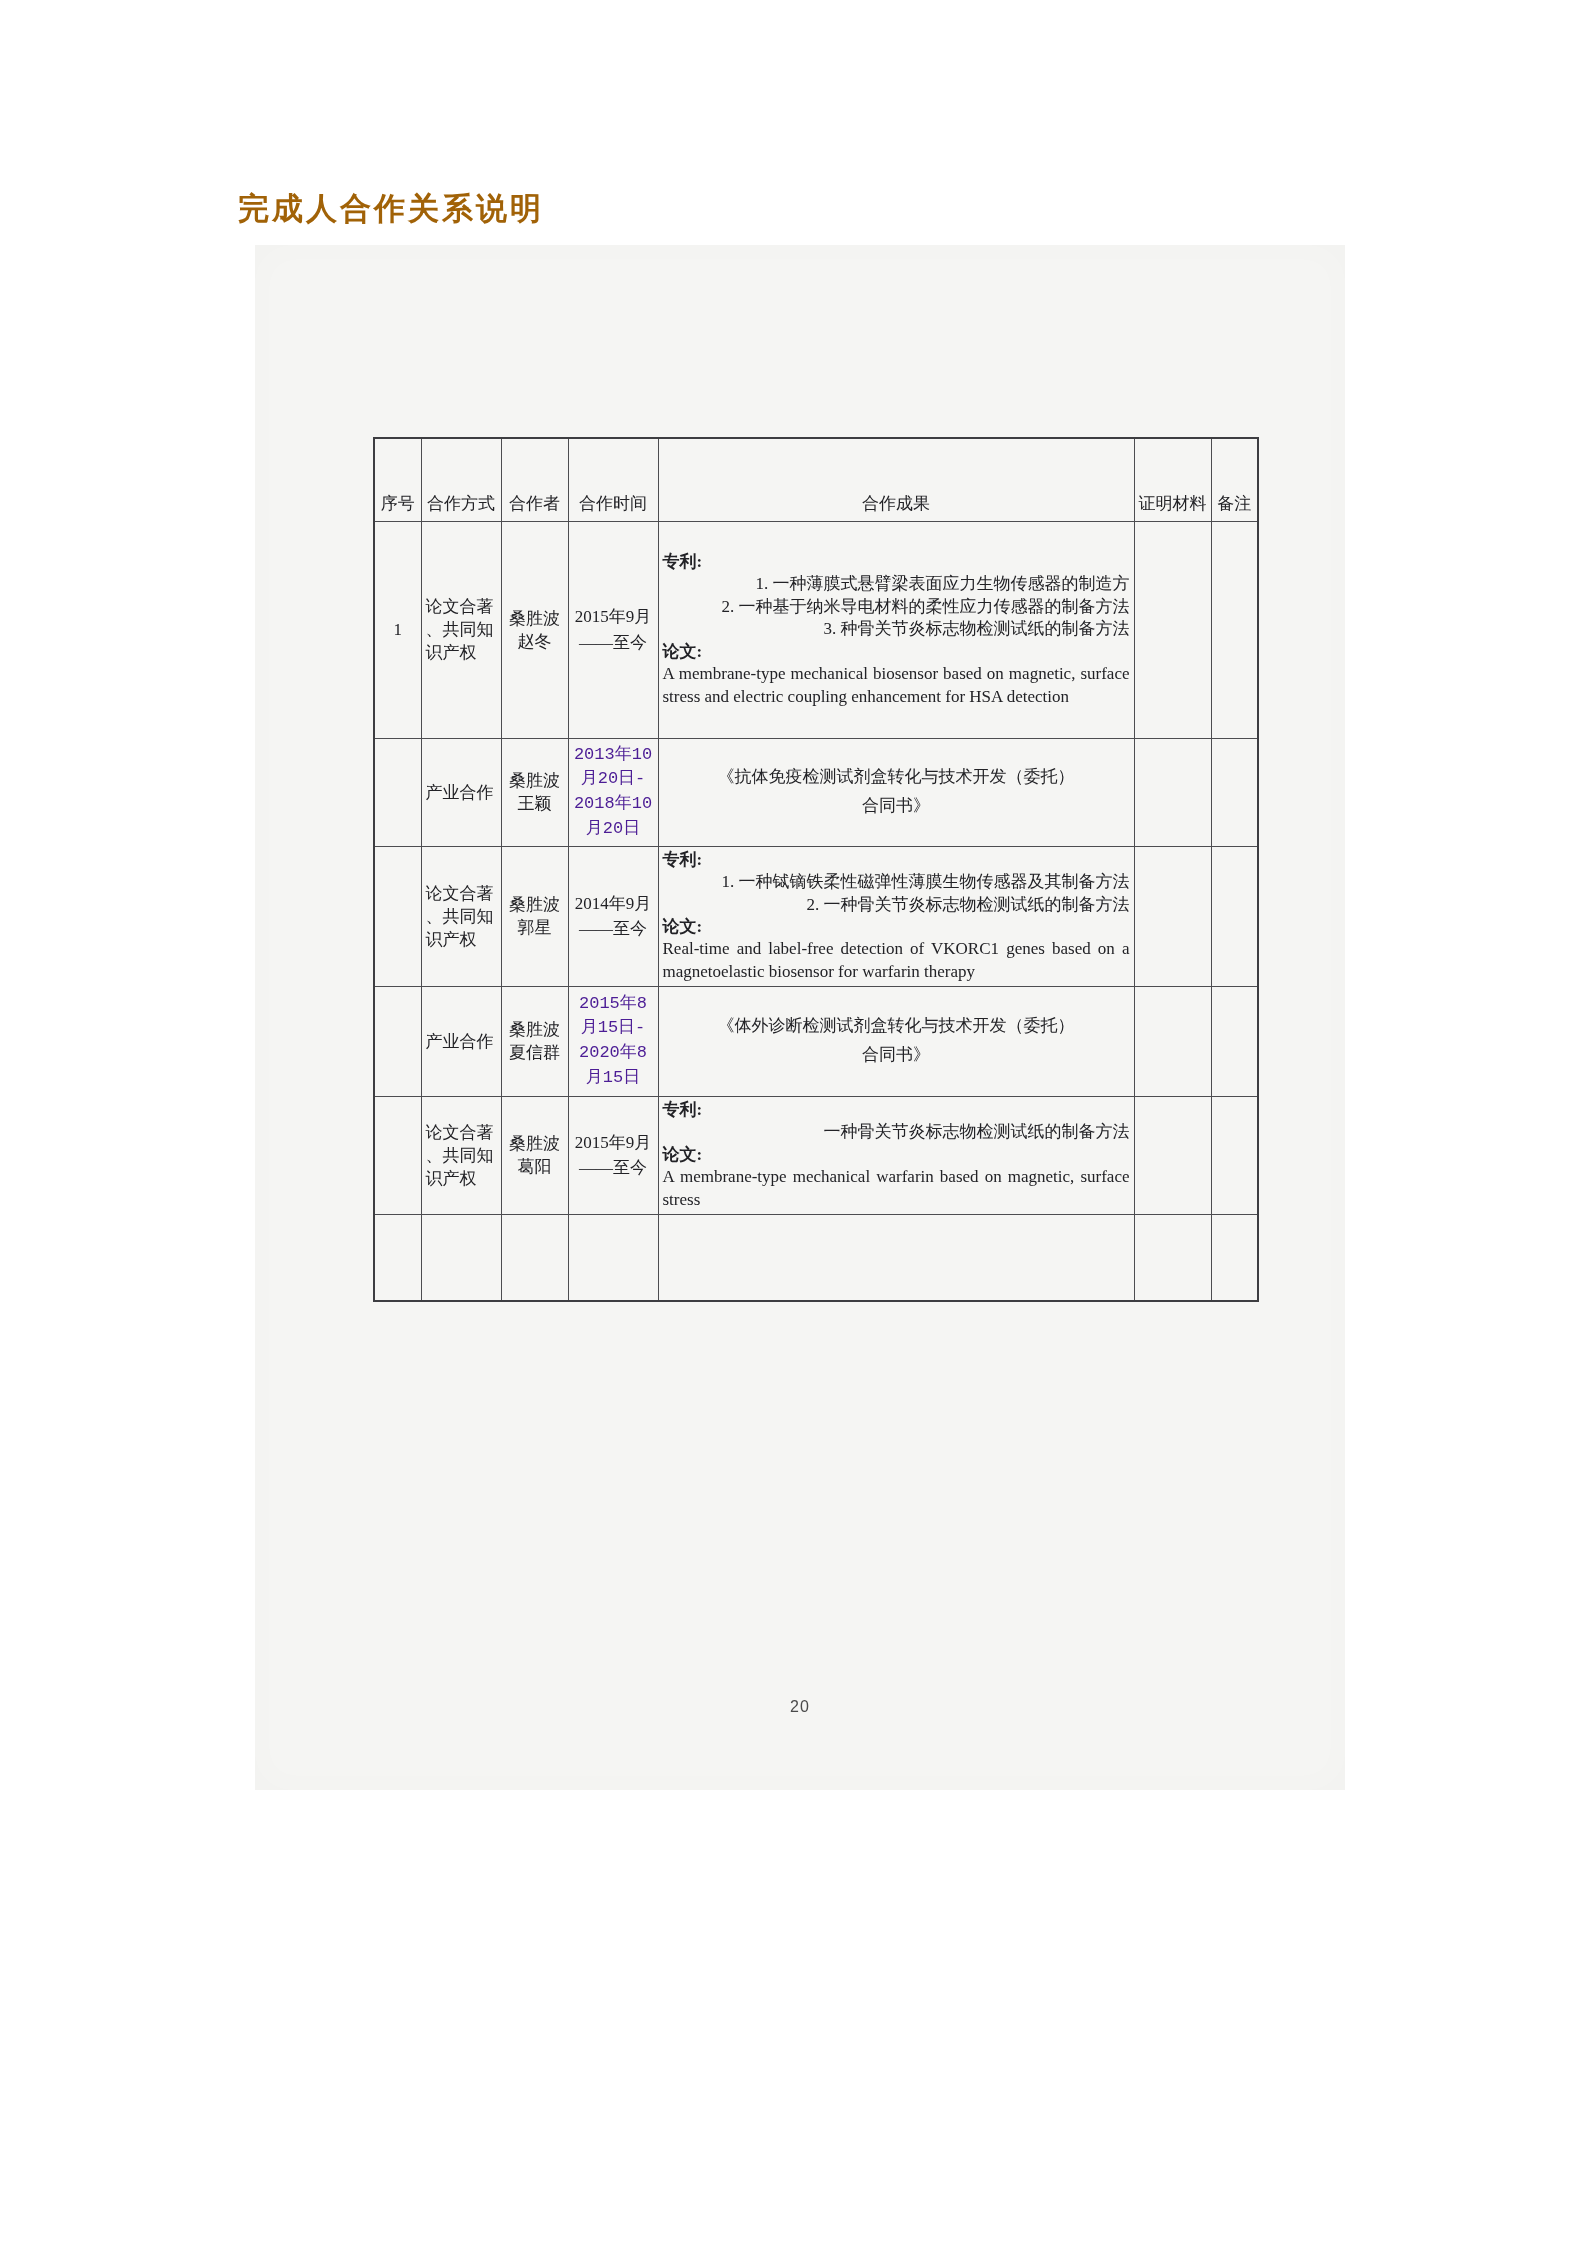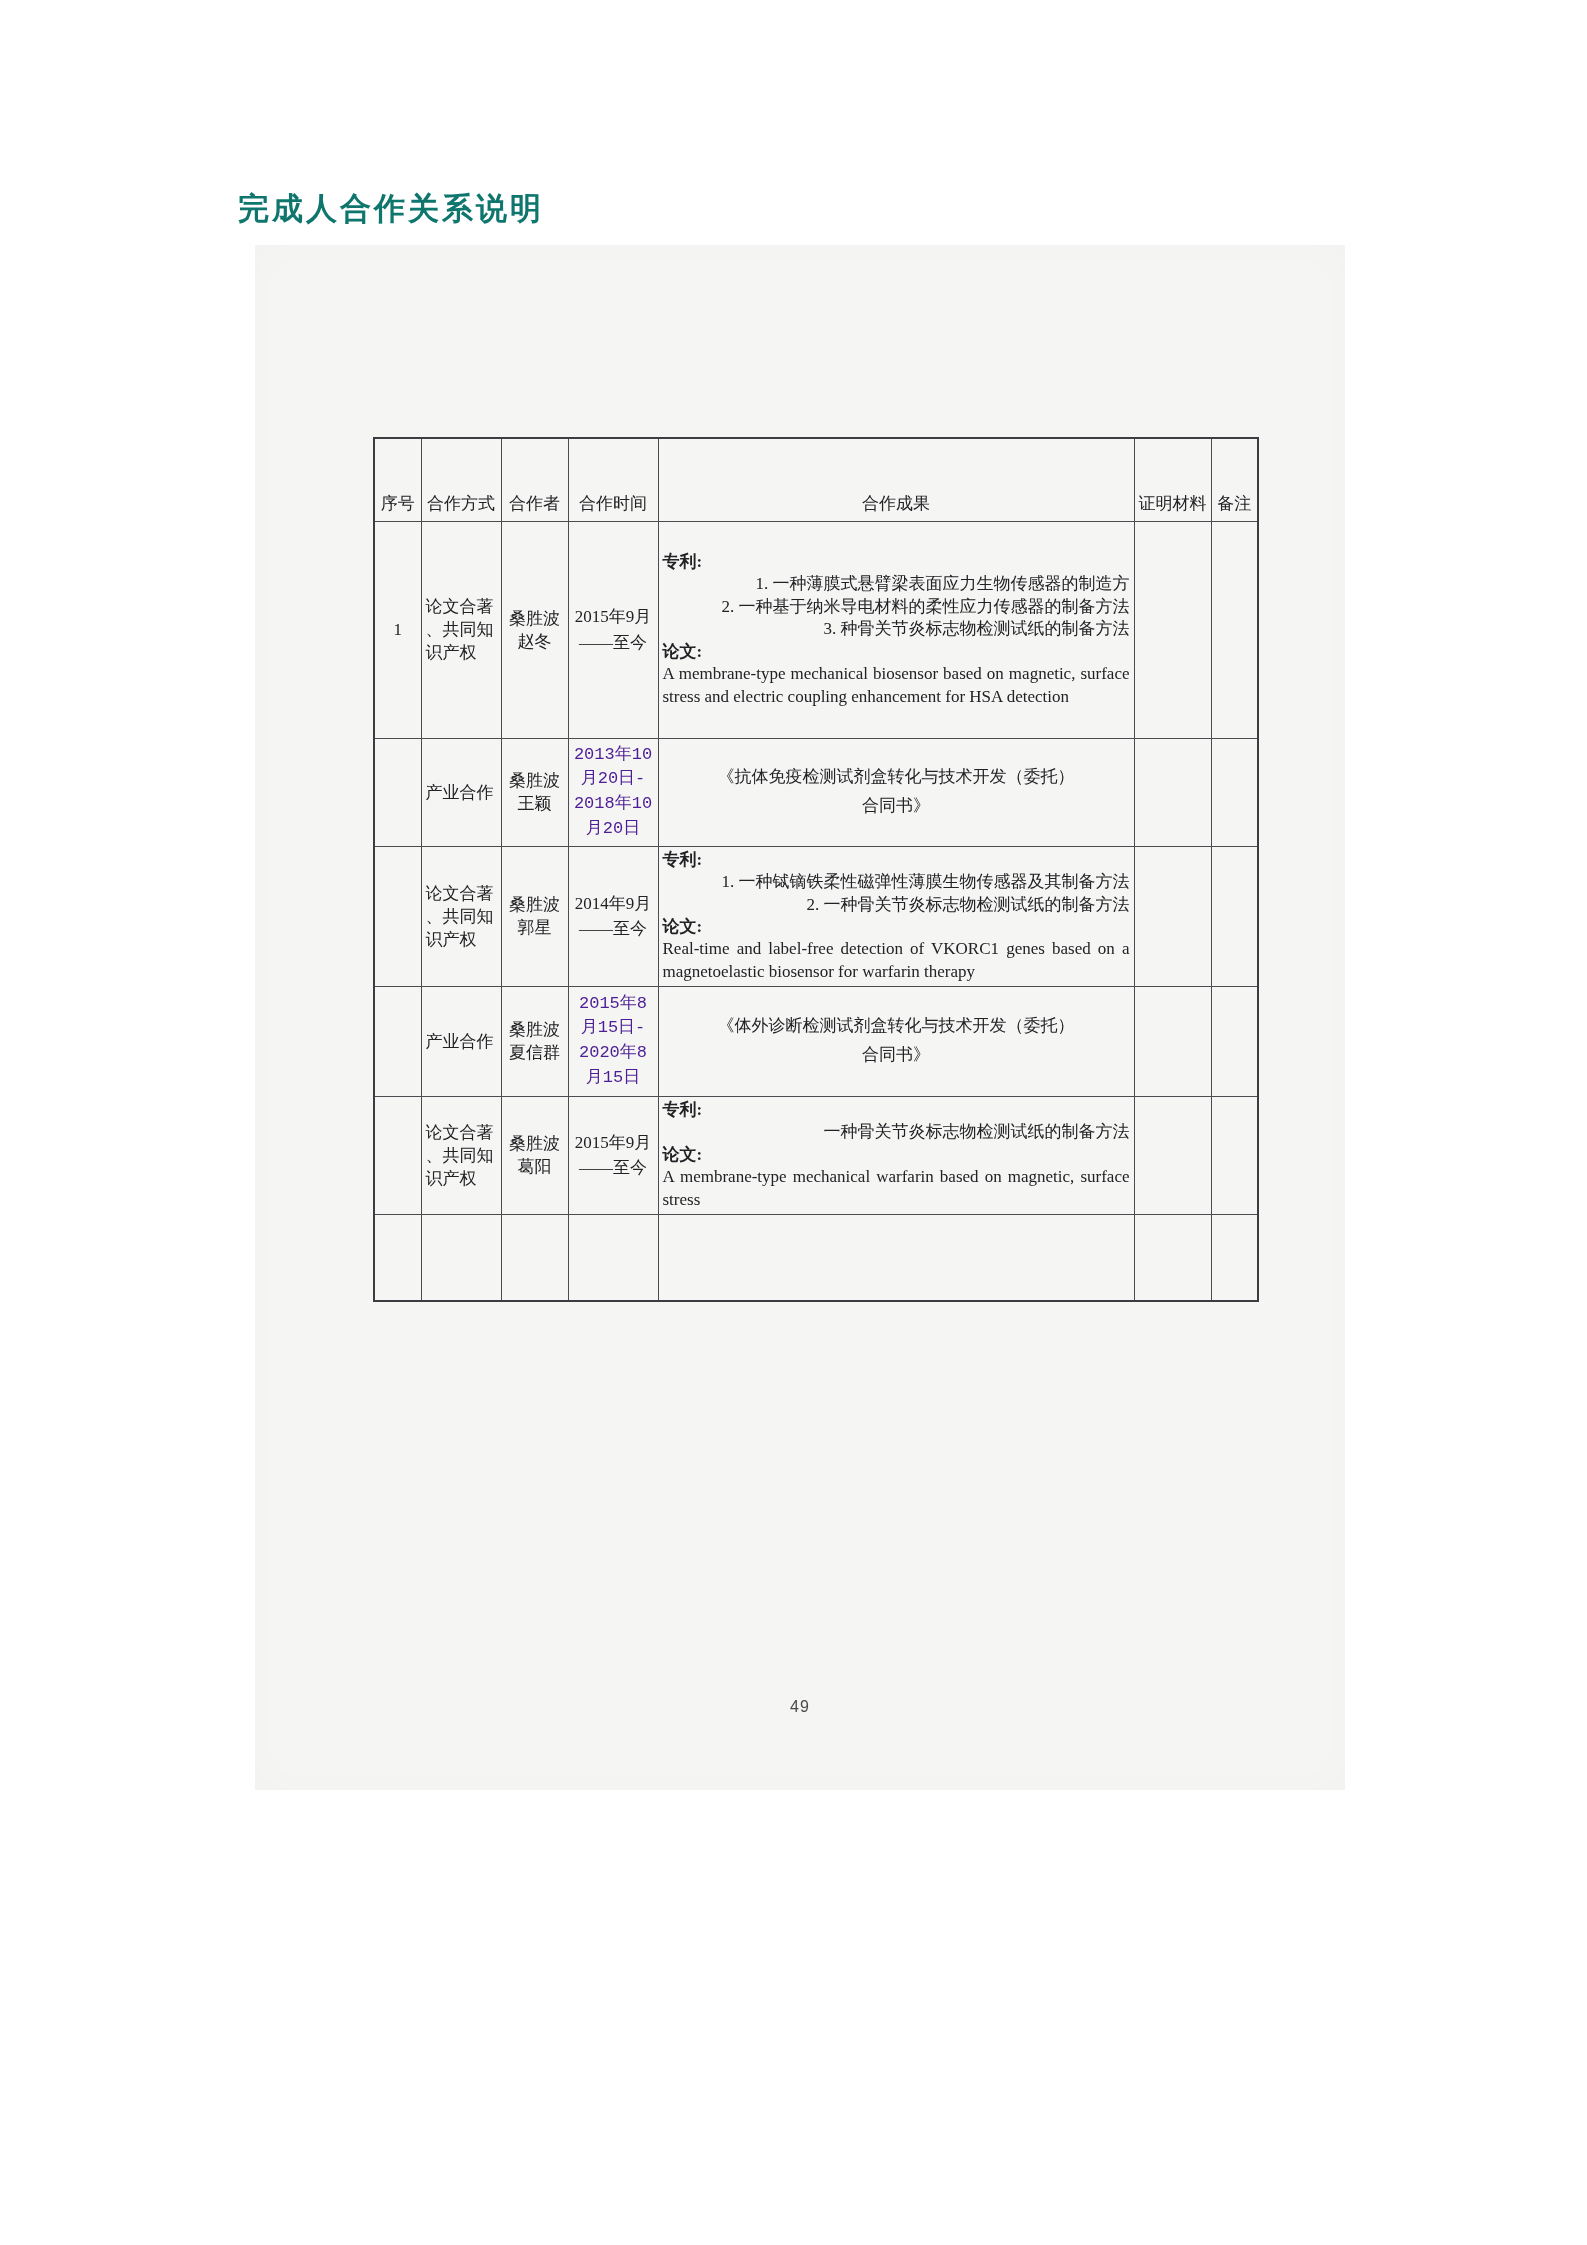--- a/index.html
+++ b/index.html
@@ -11,21 +11,21 @@
     font-family: "Liberation Serif", "DejaVu Serif", serif;
     color: #1c1c1c;
   }
   .doc-heading {
     position: absolute;
     left: 238px;
     top: 188px;
     font-size: 31px;
     font-weight: 600;
     letter-spacing: 3px;
-    color: #0f766e;
+    color: #a16207;
   }
   .scan-page {
     position: absolute;
     left: 255px;
     top: 245px;
     width: 1090px;
     height: 1545px;
     background: #f5f5f3;
     box-shadow: inset 0 0 40px rgba(0,0,0,0.015);
   }
@@ -228,13 +228,13 @@
       <td></td>
       <td></td>
       <td></td>
       <td></td>
     </tr>
   </tbody>
     </table>
 
 </div>
 
-<div class="page-number">49</div>
+<div class="page-number">20</div>
 
 </body></html>

